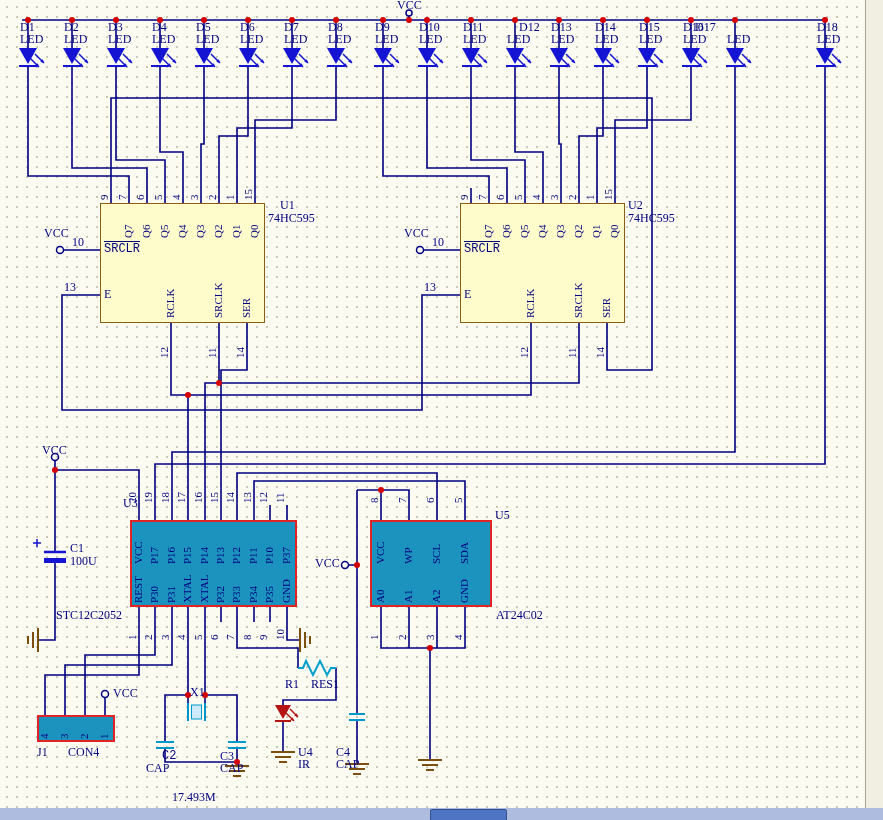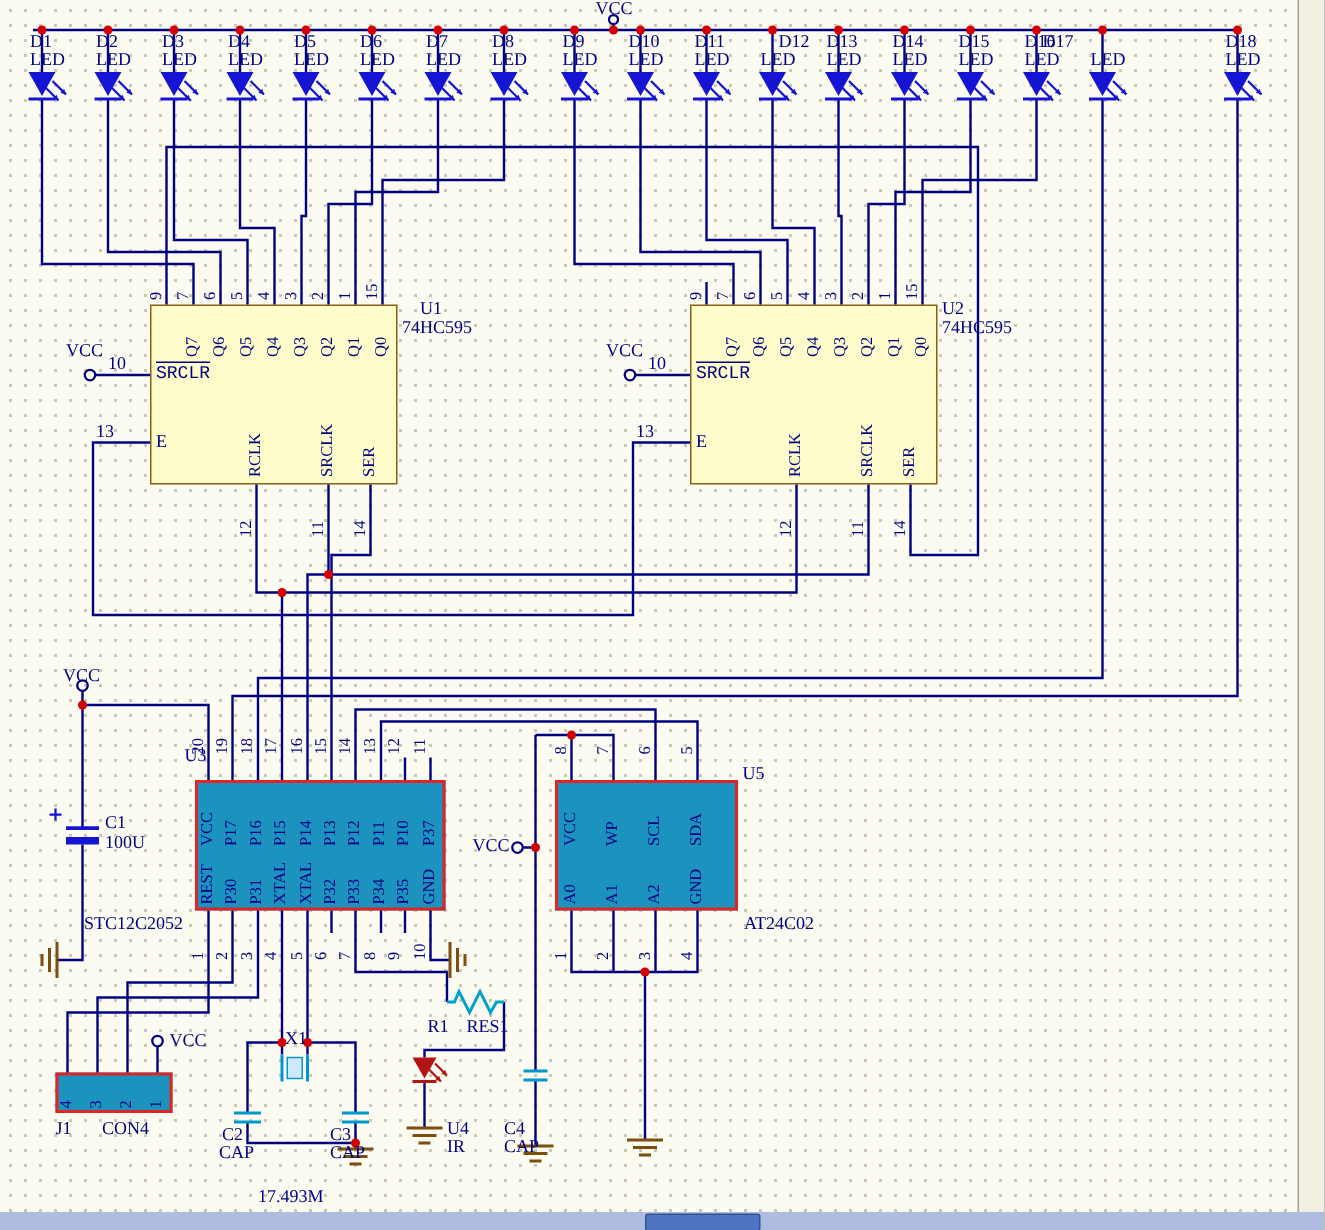--- a/index.html
+++ b/index.html
@@ -197,21 +197,21 @@
   <span class="lbl" style="left:496px;top:609px;">AT24C02</span>
   <span class="lbl" style="left:315px;top:557px;">VCC</span>
 
   <span class="lbl" style="left:37px;top:746px;">J1</span>
   <span class="lbl" style="left:68px;top:746px;">CON4</span>
   <span class="lbl" style="left:113px;top:687px;">VCC</span>
 
   <span class="lbl" style="left:190px;top:686px;">X1</span>
   <span class="lbl" style="left:172px;top:791px;">17.493M</span>
 
-  <span class="lbl" style="left:148px;top:750px;">C2</span>
+  <span class="lbl" style="left:162px;top:750px;font-family:Liberation Mono, monospace;">C2</span>
   <span class="lbl" style="left:146px;top:762px;">CAP</span>
   <span class="lbl" style="left:220px;top:750px;">C3</span>
   <span class="lbl" style="left:220px;top:762px;">CAP</span>
   <span class="lbl" style="left:285px;top:678px;">R1</span>
   <span class="lbl" style="left:311px;top:678px;">RES1</span>
   <span class="lbl" style="left:298px;top:746px;">U4</span>
   <span class="lbl" style="left:298px;top:758px;">IR</span>
   <span class="lbl" style="left:336px;top:746px;">C4</span>
   <span class="lbl" style="left:336px;top:758px;">CAP</span>
 

